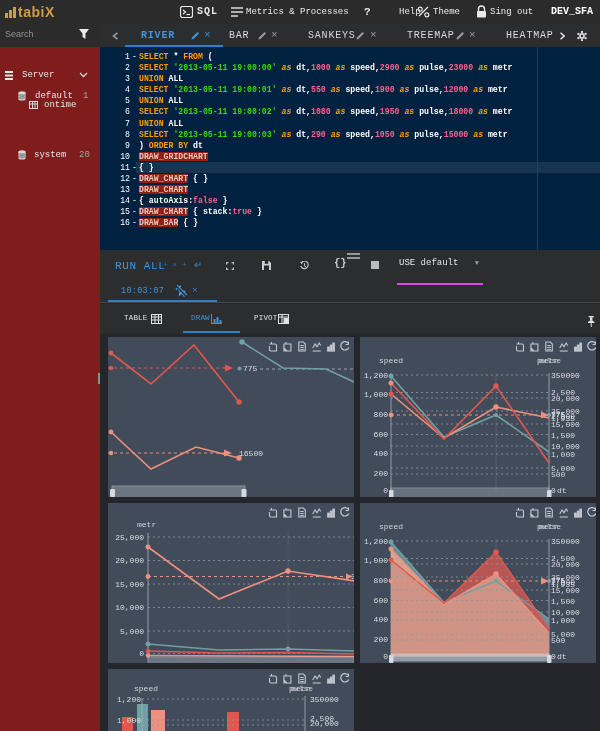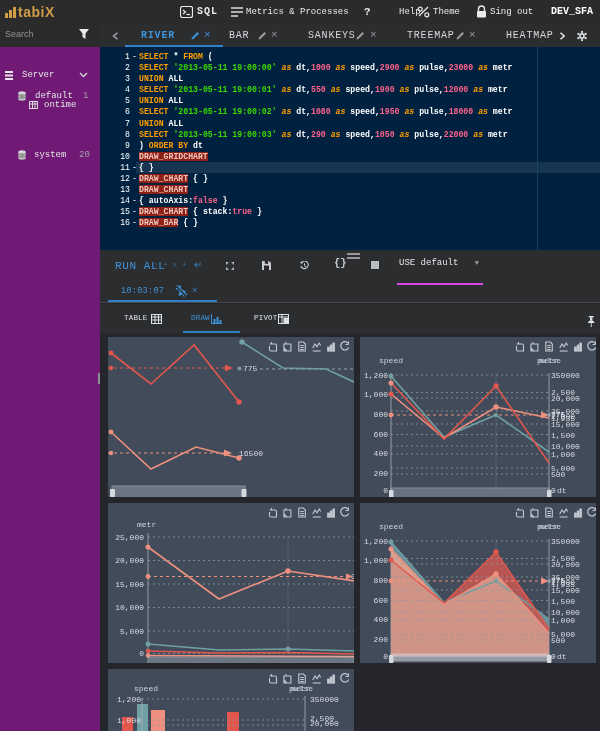--- a/index.html
+++ b/index.html
@@ -9,21 +9,21 @@
 #hdr .it{position:absolute;top:0;height:24px;line-height:24px;font-size:9px;white-space:nowrap}
 #logo{position:absolute;left:18px;top:4px;font-family:"Liberation Sans",sans-serif;font-size:14px;font-weight:bold;color:#d09d47;letter-spacing:.5px}
 
 #srch{position:absolute;left:0;top:24px;width:100px;height:23px;background:#2b2b2b}
 #srch .ph{position:absolute;left:5px;top:5px;font-family:"Liberation Sans",sans-serif;font-size:9px;color:#8f9193}
 #tabbar{position:absolute;left:100px;top:24px;width:500px;height:23px;background:#2c2d2f;color:#d6d8da}
 #tabbar .t{position:absolute;top:0;height:23px;line-height:23px;font-size:10px;letter-spacing:.8px;white-space:nowrap}
 .blue{color:#3f94da}
 #tabbar .ico{font-size:8px;color:#9a9c9e}
 
-#side{position:absolute;left:0;top:47px;width:100px;height:684px;background:#701a75;color:#e3e5e7;font-size:9px}
+#side{position:absolute;left:0;top:47px;width:100px;height:684px;background:#7f1d1d;color:#e3e5e7;font-size:9px}
 #side .r{position:absolute;left:0;width:100px;height:12px;line-height:12px;white-space:nowrap}
 #side .cnt{color:#9fa1a3}
 
 #ed{position:absolute;left:100px;top:47px;width:500px;height:203px;background:#002240;overflow:hidden}
 #ed pre{font-family:"Liberation Mono",monospace;font-size:8.2px;line-height:11.1px;color:#fff}
 #gut{position:absolute;left:0;top:4px;width:30px;text-align:right;color:#7b8ba0}
 #fold{position:absolute;left:32px;top:4px;color:#7b8ba0}
 #code{position:absolute;left:39px;top:4px;font-weight:bold}
 #ruler{position:absolute;left:437px;top:0;width:1px;height:203px;background:#1c4364}
 #aline{position:absolute;left:36px;top:115px;width:464px;height:11px;background:rgba(255,255,255,.09)}
@@ -224,21 +224,21 @@
 -
 -
 -</pre>
   <pre id="code"><span class="k">SELECT</span> * <span class="k">FROM</span> (
 <span class="k">SELECT</span> <span class="s">'2013-05-11 19:00:00'</span> <span class="k" style="font-style:italic">as</span> dt,<span class="n">1000</span> <span class="k" style="font-style:italic">as</span> speed,<span class="n">2900</span> <span class="k" style="font-style:italic">as</span> pulse,<span class="n">23000</span> <span class="k" style="font-style:italic">as</span> metr
 <span class="k">UNION</span> ALL
 <span class="k">SELECT</span> <span class="s">'2013-05-11 19:00:01'</span> <span class="k" style="font-style:italic">as</span> dt,<span class="n">550</span> <span class="k" style="font-style:italic">as</span> speed,<span class="n">1900</span> <span class="k" style="font-style:italic">as</span> pulse,<span class="n">12000</span> <span class="k" style="font-style:italic">as</span> metr
 <span class="k">UNION</span> ALL
 <span class="k">SELECT</span> <span class="s">'2013-05-11 19:00:02'</span> <span class="k" style="font-style:italic">as</span> dt,<span class="n">1080</span> <span class="k" style="font-style:italic">as</span> speed,<span class="n">1950</span> <span class="k" style="font-style:italic">as</span> pulse,<span class="n">18000</span> <span class="k" style="font-style:italic">as</span> metr
 <span class="k">UNION</span> ALL
-<span class="k">SELECT</span> <span class="s">'2013-05-11 19:00:03'</span> <span class="k" style="font-style:italic">as</span> dt,<span class="n">290</span> <span class="k" style="font-style:italic">as</span> speed,<span class="n">1050</span> <span class="k" style="font-style:italic">as</span> pulse,<span class="n">22000</span> <span class="k" style="font-style:italic">as</span> metr
+<span class="k">SELECT</span> <span class="s">'2013-05-11 19:00:03'</span> <span class="k" style="font-style:italic">as</span> dt,<span class="n">290</span> <span class="k" style="font-style:italic">as</span> speed,<span class="n">1050</span> <span class="k" style="font-style:italic">as</span> pulse,<span class="n">15000</span> <span class="k" style="font-style:italic">as</span> metr
 ) <span class="k">ORDER BY</span> dt
 <span class="hl">DRAW_GRIDCHART</span>
 { }
 <span class="hl">DRAW_CHART</span> { }
 <span class="hl">DRAW_CHART</span>
 { autoAxis:<span class="n">false</span> }
 <span class="hl">DRAW_CHART</span> { stack:<span class="n">true</span> }
 <span class="hl">DRAW_BAR</span> { }</pre>
 </div>
 

